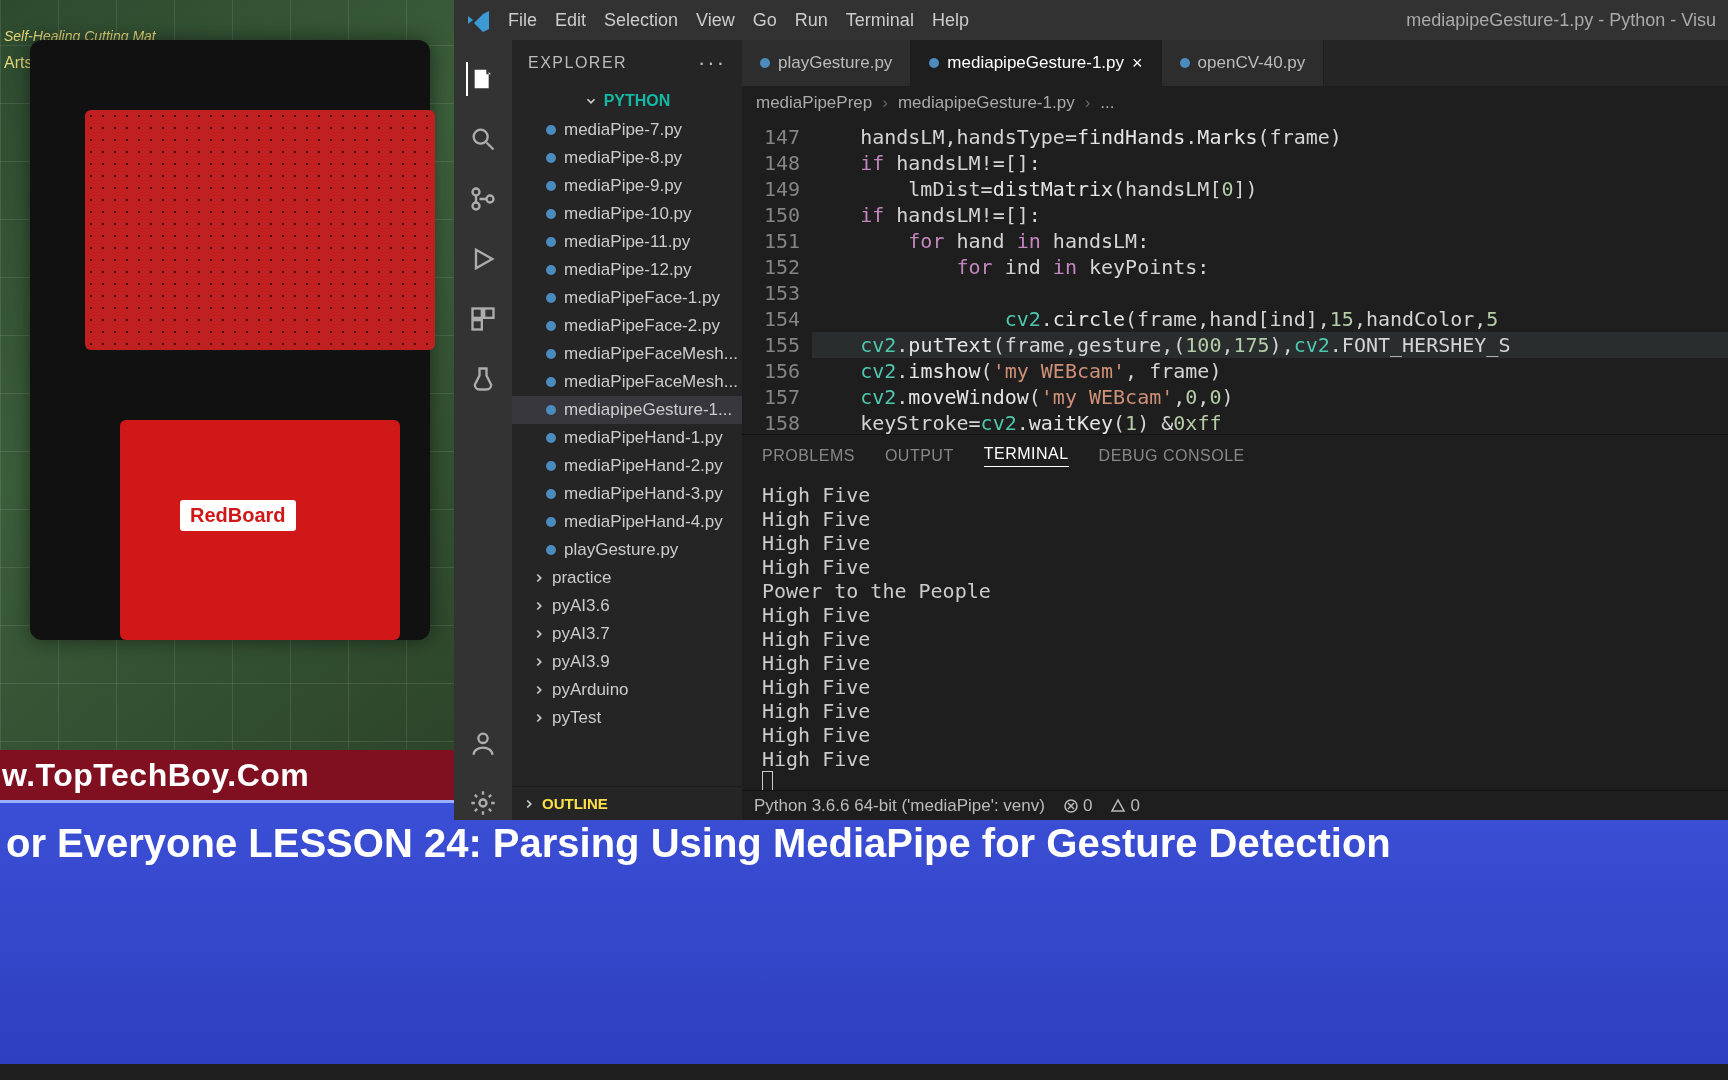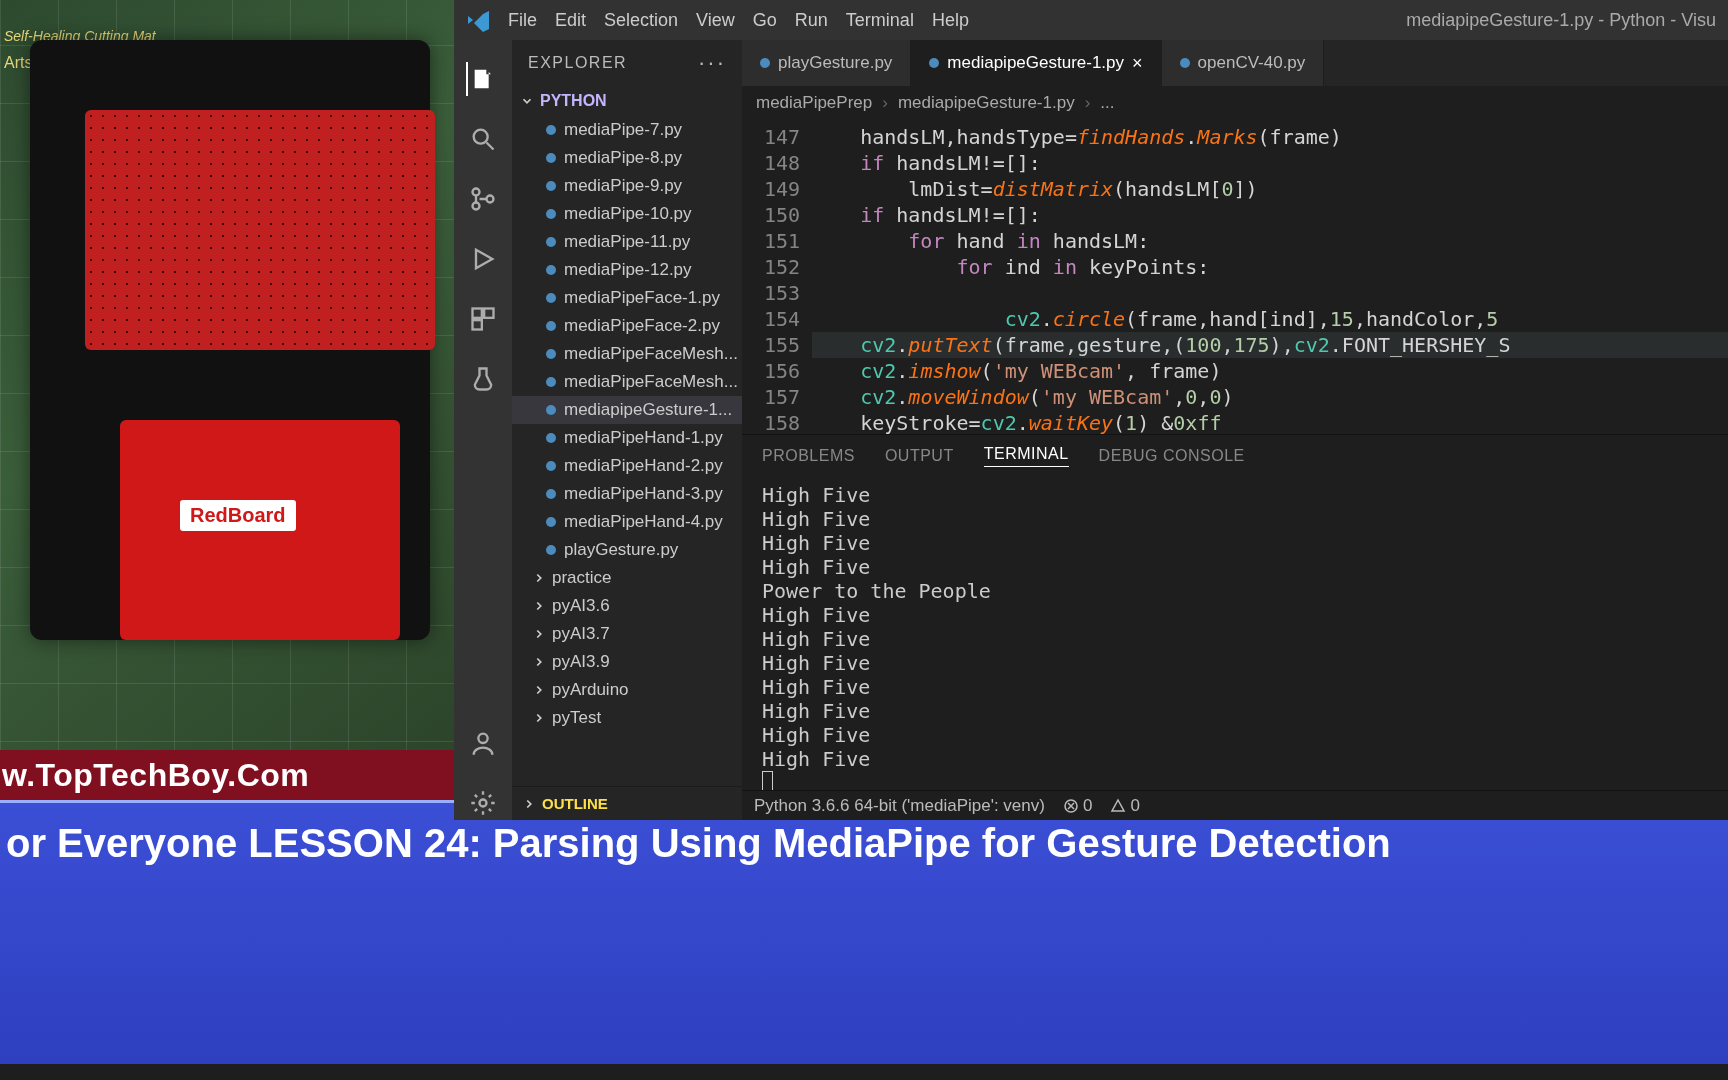--- a/index.html
+++ b/index.html
@@ -106,21 +106,21 @@
 .sidebar{
   width:230px; background:#252526; display:flex; flex-direction:column;
 }
 .sidebar-header{
   height:46px; display:flex; align-items:center; padding:0 16px;
   font-size:16px; letter-spacing:1.5px; color:#bbb;
 }
 .sidebar-header .dots{margin-left:auto; font-size:22px; letter-spacing:2px;}
 .section-title{
   display:flex; align-items:center; gap:6px; padding:6px 8px;
-  font-weight:700; font-size:16px; color:#c4b5fd;
+  font-weight:700; font-size:16px; color:#14b8a6;justify-content:center;
 }
 .chev{width:14px;height:14px;display:inline-block;}
 .file-list{flex:1; overflow:auto; font-size:17px;}
 .file-item{
   display:flex; align-items:center; gap:8px; padding:4px 10px 4px 34px;
   white-space:nowrap; overflow:hidden; text-overflow:ellipsis;
   cursor:pointer;
 }
 .file-item.selected{background:#37373d;}
 .folder-item{
@@ -158,21 +158,21 @@
 .gutter{
   width:70px; text-align:right; color:#858585; padding:4px 12px 4px 0;
   user-select:none;
 }
 .gutter div{height:26px; line-height:26px;}
 .code{
   flex:1; padding:4px 0; white-space:pre; color:#d4d4d4; overflow:hidden;
 }
 .code div{height:26px; line-height:26px;}
 .code .line.hl{background:#2a2d2e;}
-.k{color:#c586c0;} .fn{color:#f97316;font-style:italic;} .s{color:#ce9178;} .n{color:#b5cea8;} .o{color:#d4d4d4;} .c{color:#4ec9b0;}
+.k{color:#c586c0;} .fn{color:#e5e5e5;} .s{color:#ce9178;} .n{color:#b5cea8;} .o{color:#d4d4d4;} .c{color:#4ec9b0;}
 
 .panel{
   height:356px; border-top:1px solid #00000060; background:#1e1e1e;
   display:flex; flex-direction:column;
 }
 .panel-tabs{
   height:42px; display:flex; align-items:center; gap:30px; padding:0 20px;
   font-size:16px; letter-spacing:.5px; color:#888;
 }
 .panel-tab{cursor:pointer;}

